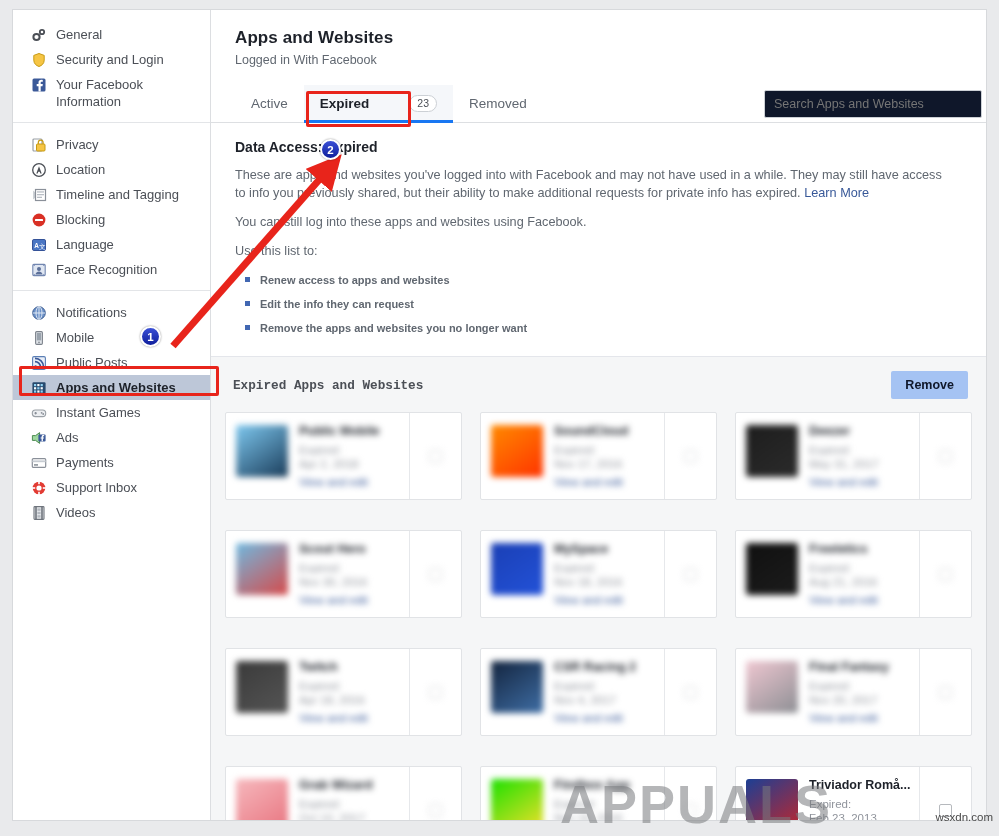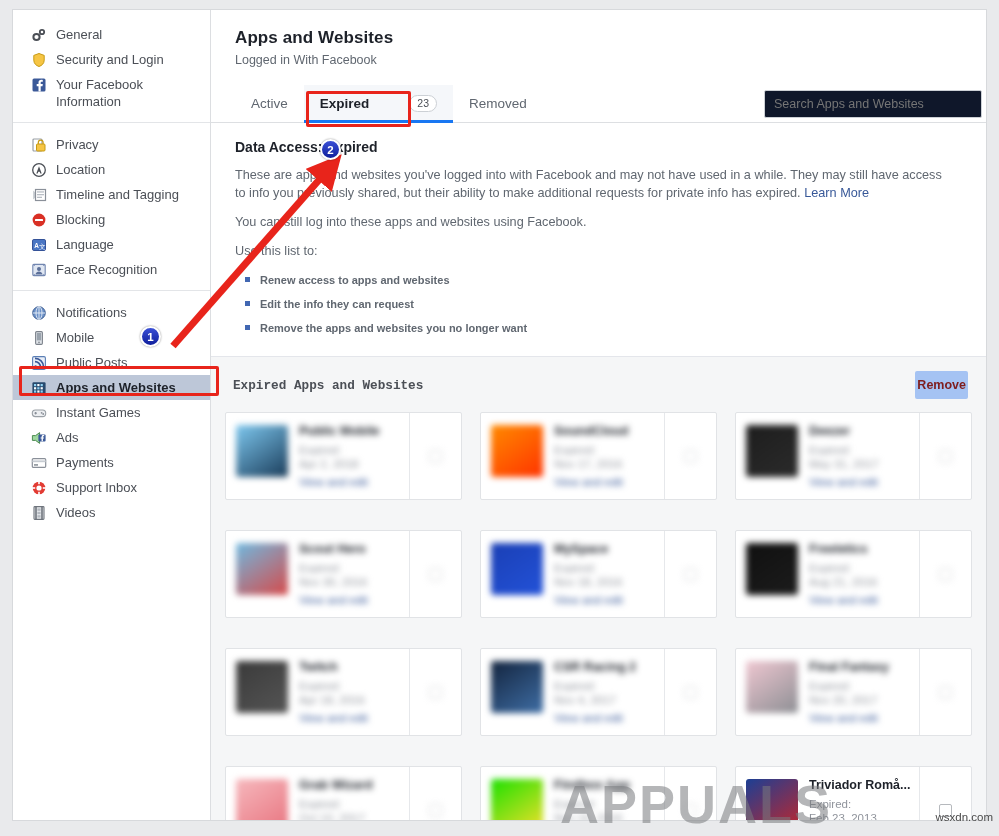--- a/index.html
+++ b/index.html
@@ -148,26 +148,26 @@
     min-height: 452px;
   }
   .list-head {
     display: flex; align-items: center;
     padding: 0 4px 13px 8px;
   }
   .list-head .lh-title { font-size: 12.7px; color: #4b4f56; font-weight: bold; font-family: Liberation Mono, monospace; }
   .remove-btn {
     margin-left: auto;
     background: #a5c3f3;
-    color: #7f1d1d;
+    color: #0f172a;
     border: none;
     border-radius: 2px;
     font-size: 12.5px;
     font-weight: bold;
-    padding: 7px 2px;
+    padding: 7px 14px;
     cursor: pointer;
     font-family: "Liberation Sans", sans-serif;
   }
 
   .grid {
     display: grid;
     grid-template-columns: repeat(3, 1fr);
     gap: 30px 18px;
   }
   .app-card {

